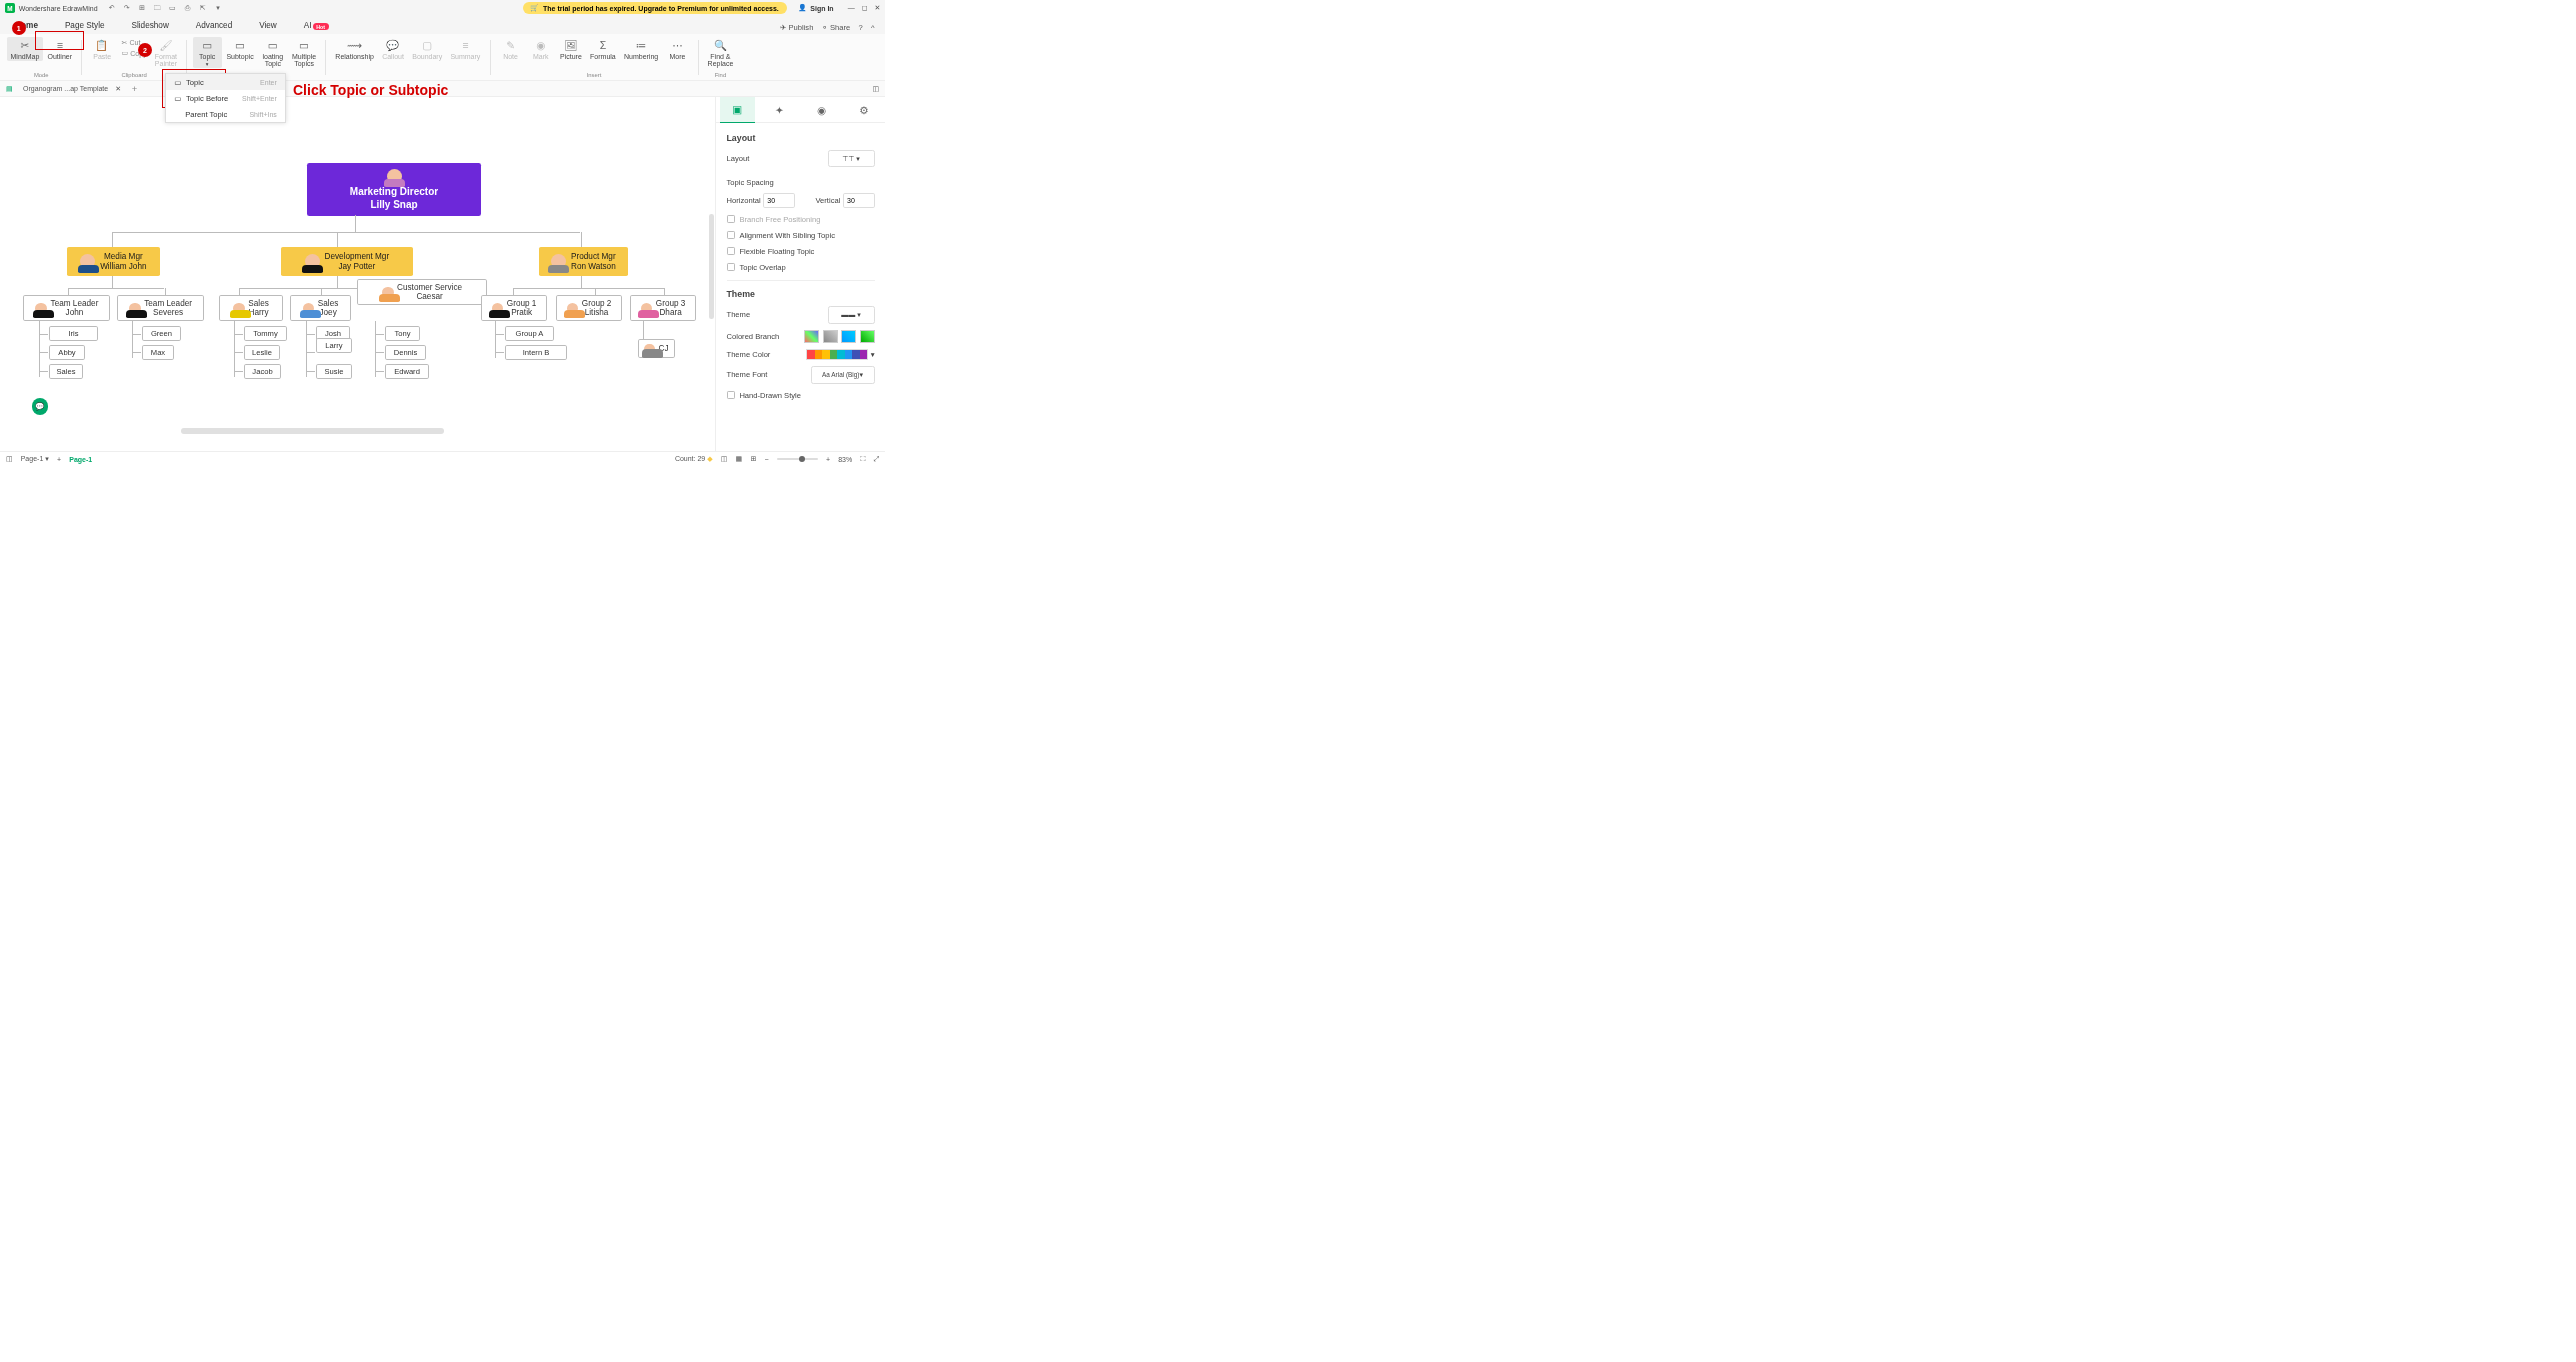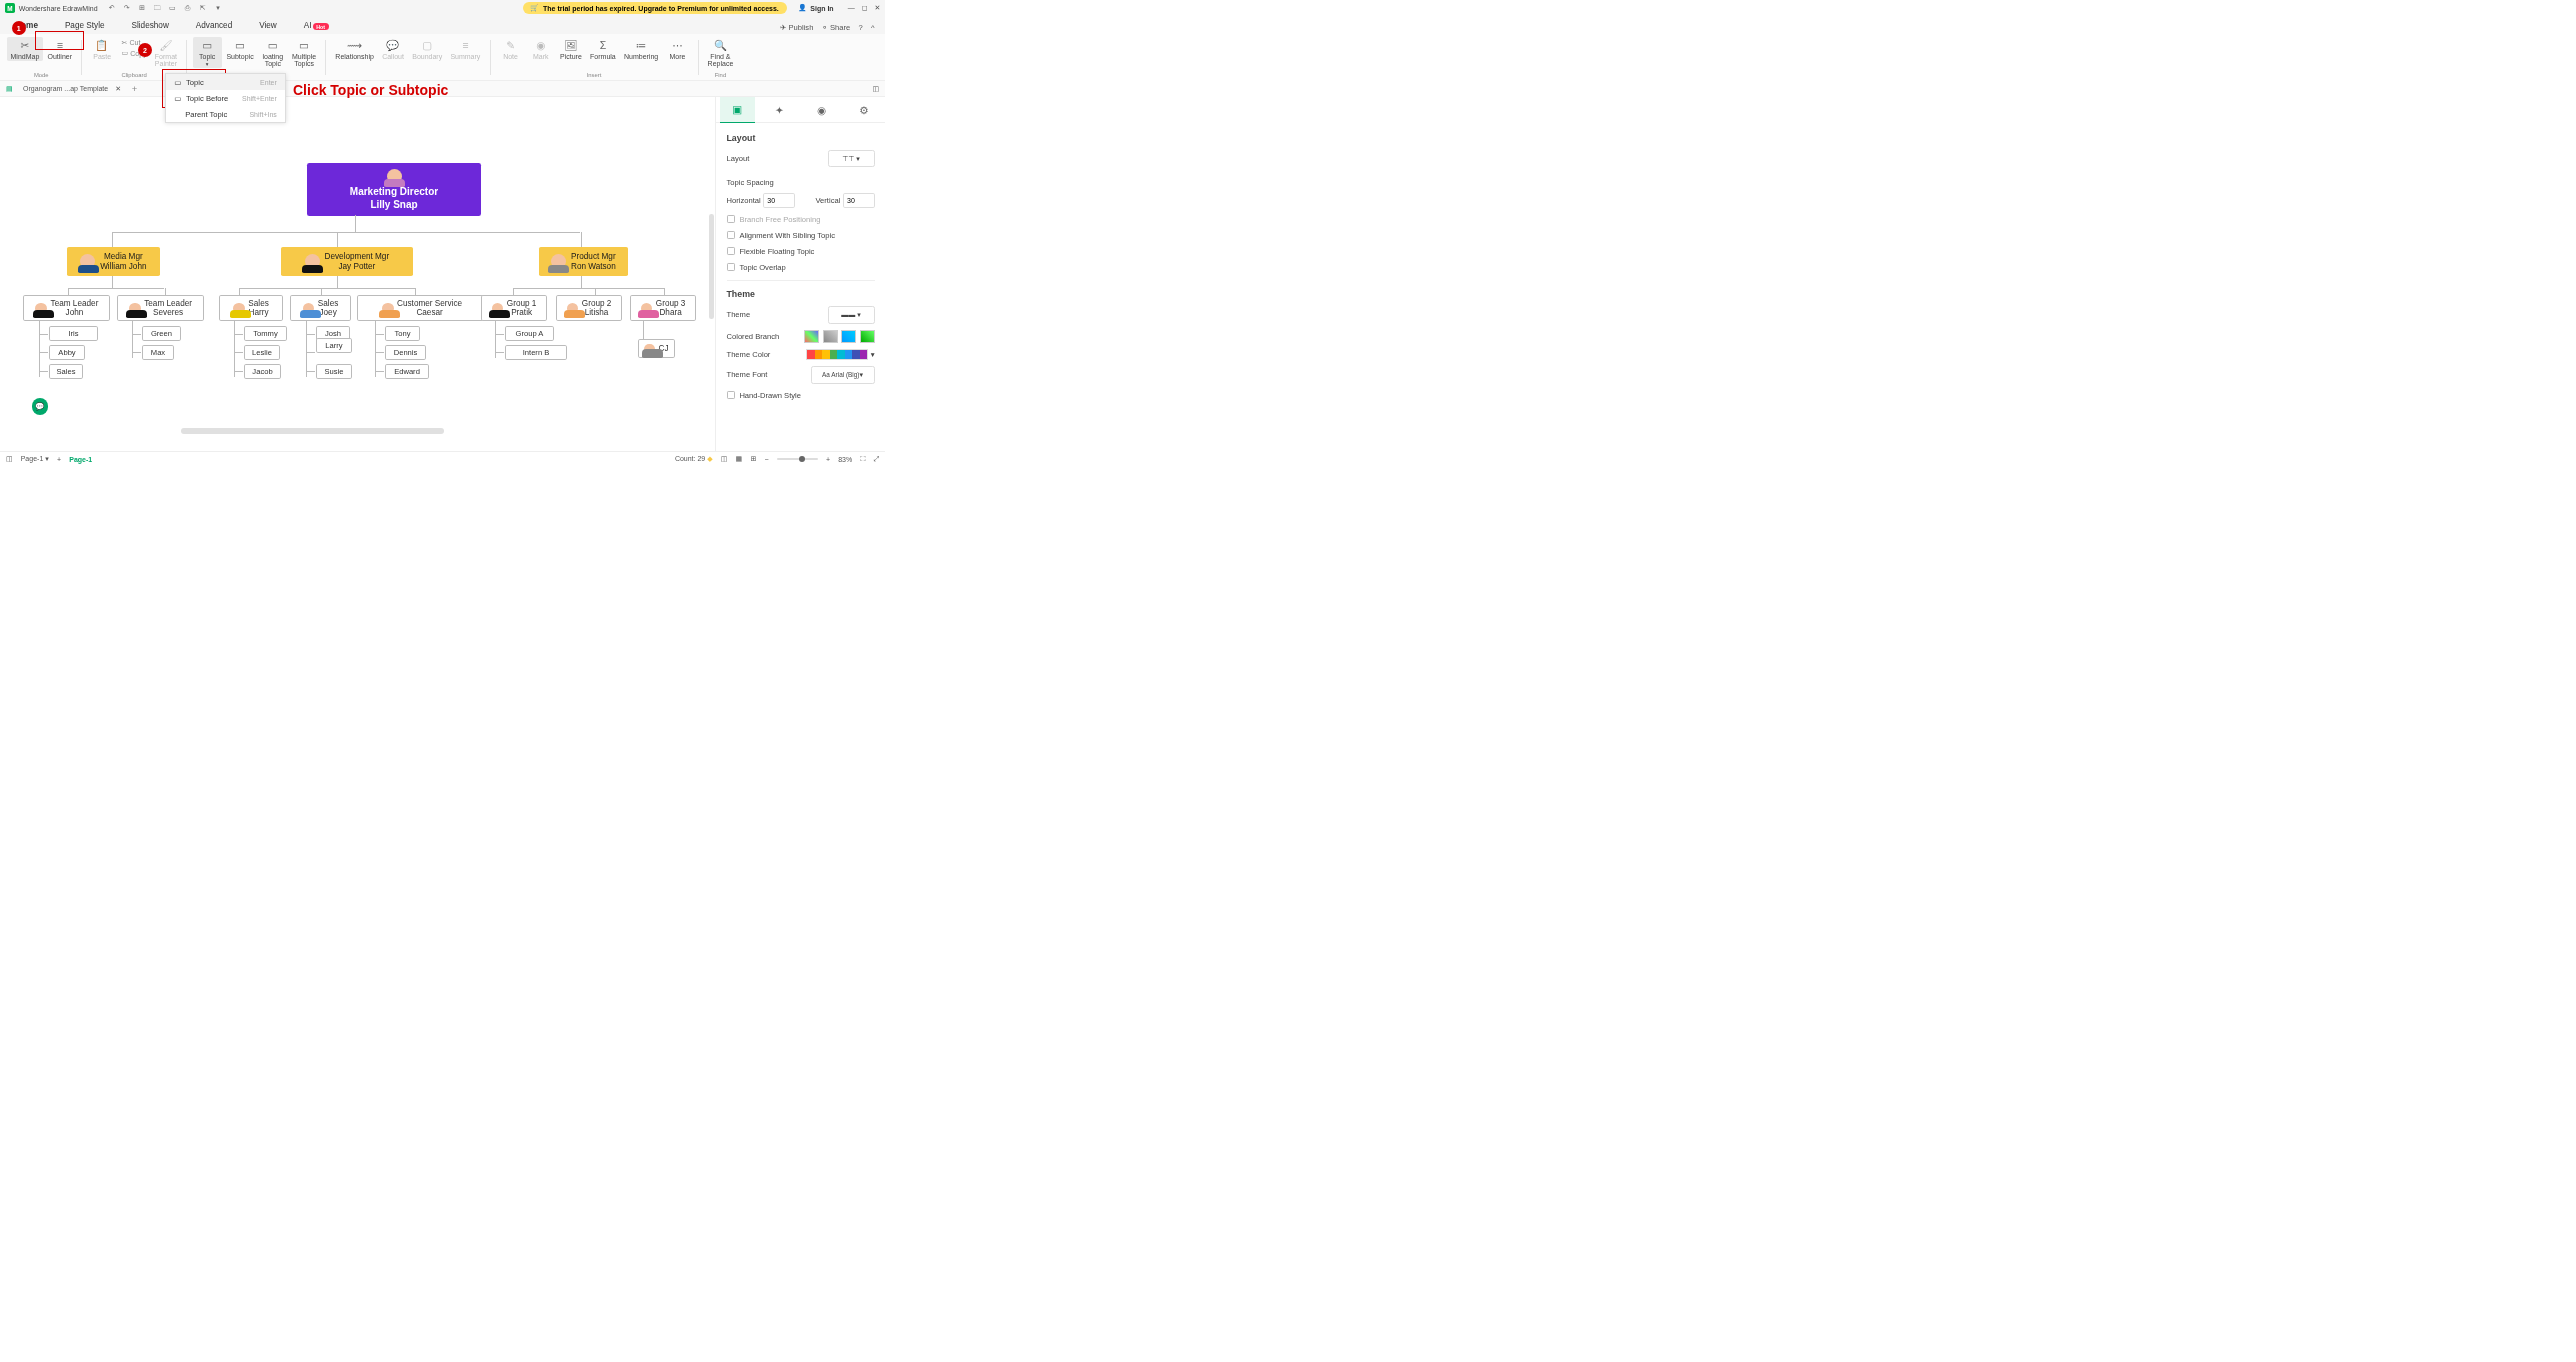--- a/index.html
+++ b/index.html
@@ -343,21 +343,21 @@
             <div class="avatar-sm" style="width:11.7px;height:11.7px"></div>
           </div>
           <div class="org-l3-text"><span>Sales</span><br><span>Harry</span></div>
         </div>
       <div class="org-l3" style="left:290px;top:198px;width:61px">
           <div style="color:#4d8fd6">
             <div class="avatar-sm" style="width:11.7px;height:11.7px"></div>
           </div>
           <div class="org-l3-text"><span>Sales</span><br><span>Joey</span></div>
         </div>
-      <div class="org-l3" style="left:357px;top:198px;width:130px">
+      <div class="org-l3" style="left:357px;top:182px;width:130px">
           <div style="color:#f0a050">
             <div class="avatar-sm" style="width:11.7px;height:11.7px"></div>
           </div>
           <div class="org-l3-text"><span>Customer Service</span><br><span>Caesar</span></div>
         </div>
       <div class="org-l3" style="left:481px;top:198px;width:66px">
           <div style="color:#111">
             <div class="avatar-sm" style="width:11.7px;height:11.7px"></div>
           </div>
           <div class="org-l3-text"><span>Group 1</span><br><span>Pratik</span></div>

